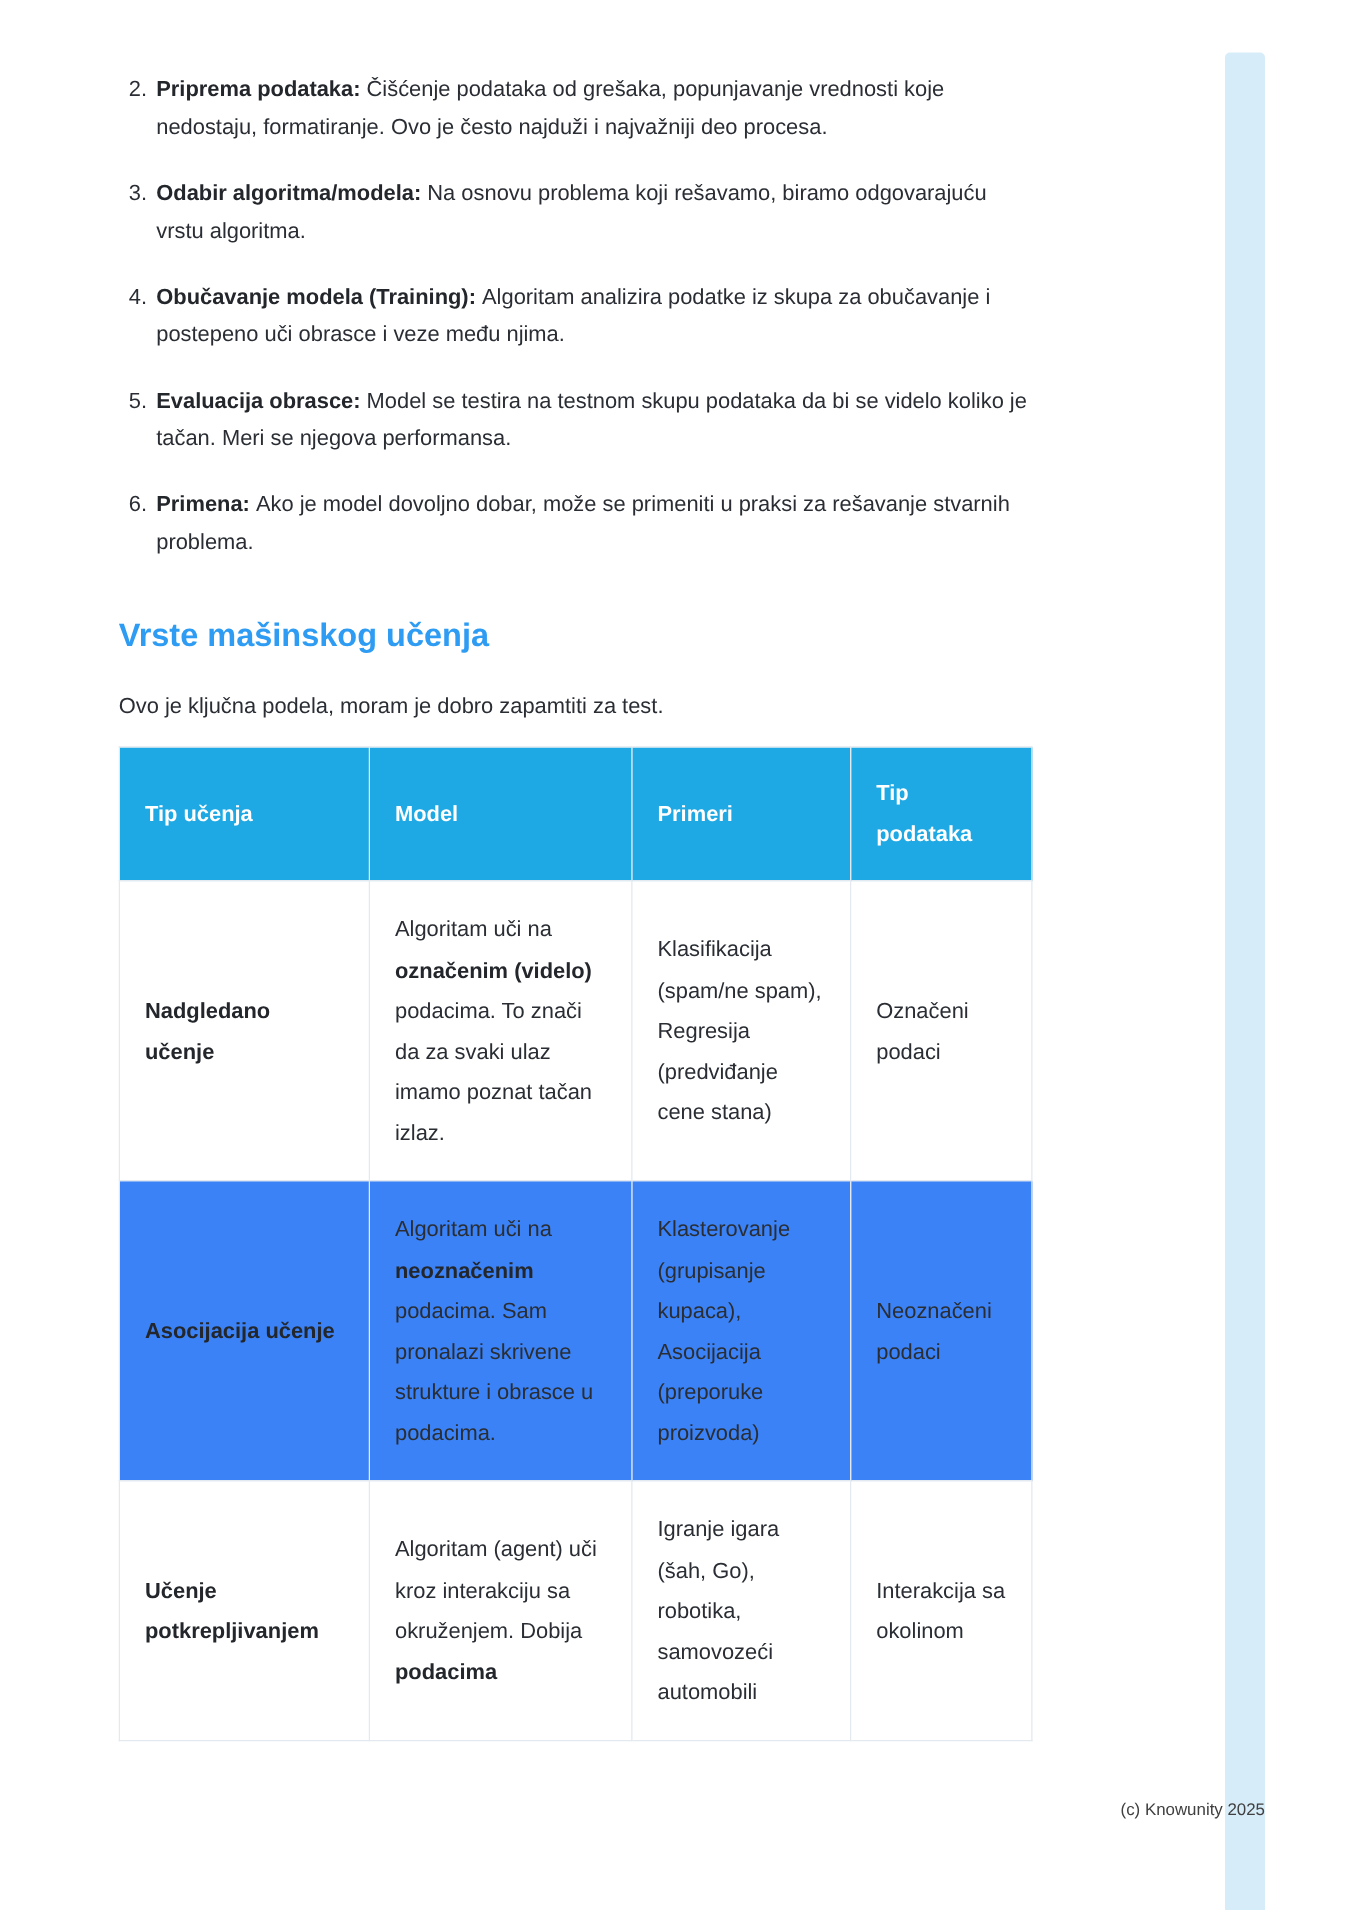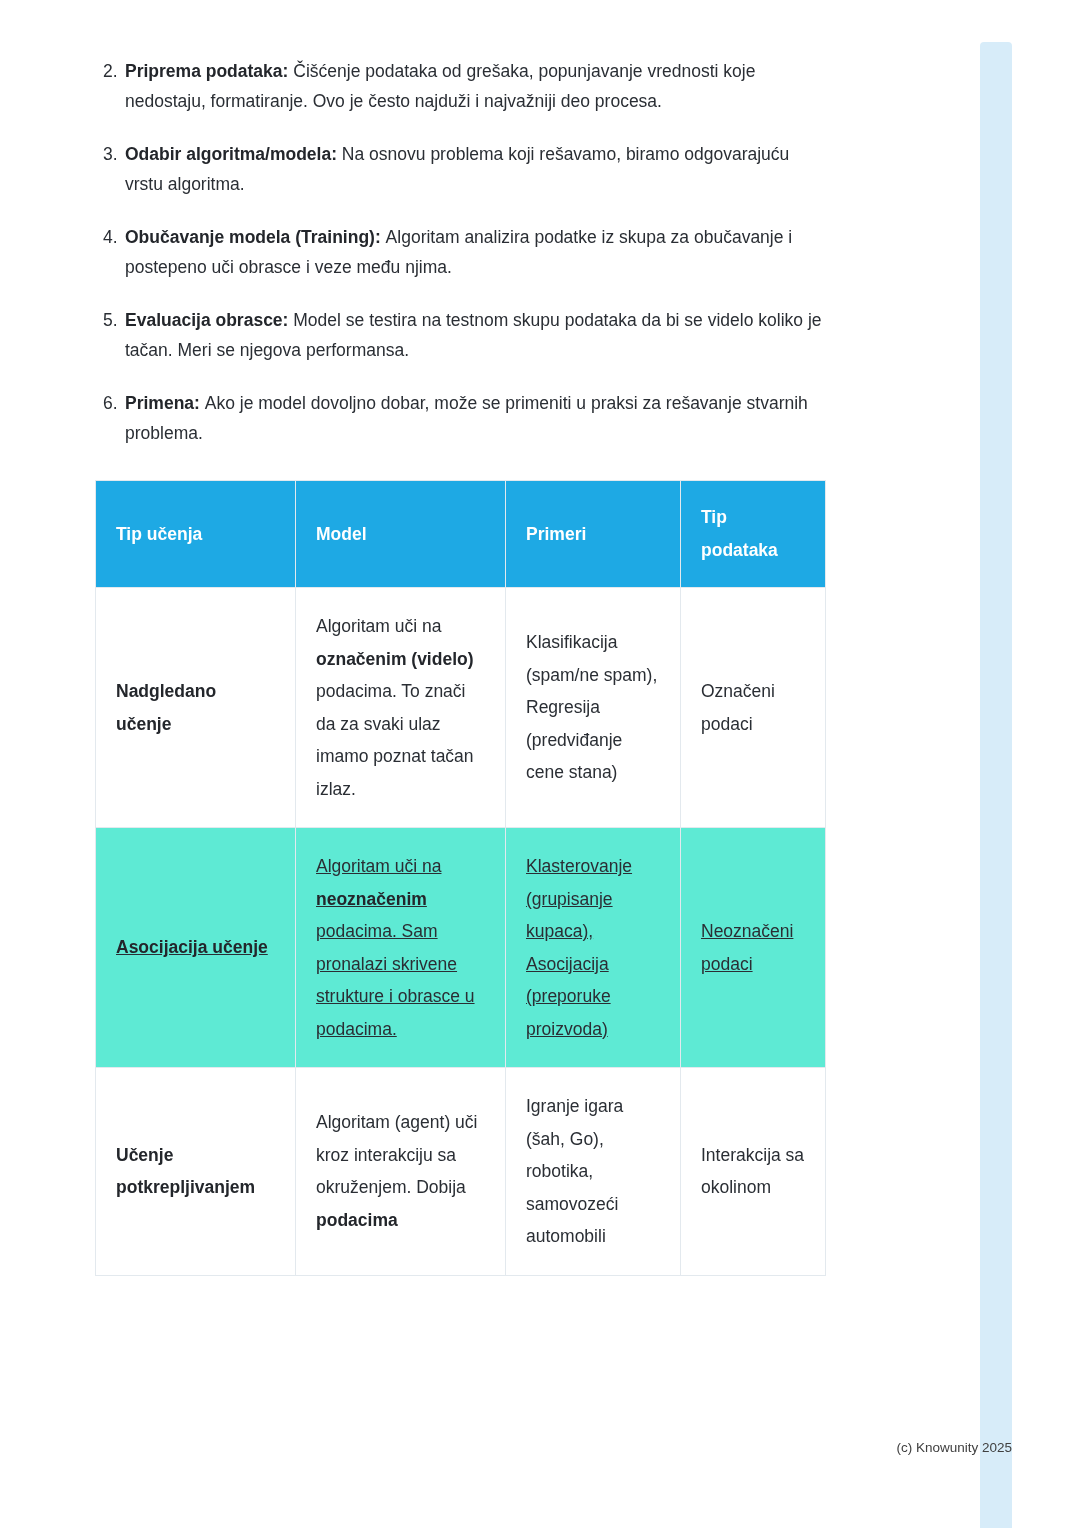--- a/index.html
+++ b/index.html
@@ -35,21 +35,21 @@
     font-weight:700;
     color:#2e9cf3;
   }
   p.intro{
     margin:26px 0 0 0;
     font-size:17.5px;line-height:28px;
   }
   
   table.ml-table{
     border-collapse:collapse;
-    margin-top:32px;
+    margin-top:19px;
     width:730px;
     table-layout:fixed;
   }
   table.ml-table col.c1{width:200px;}
   table.ml-table col.c2{width:210px;}
   table.ml-table col.c3{width:175px;}
   table.ml-table col.c4{width:145px;}
   table.ml-table th{
     background:#1ea9e4;
     color:#ffffff;
@@ -63,22 +63,21 @@
   }
   table.ml-table td{
     border:1px solid #e3e9ee;
     padding:22px 20px;
     font-size:17.5px;
     line-height:32.5px;
     vertical-align:middle;
     background:#ffffff;
   }
   table.ml-table tr.alt td{
-    background:#5eead4;
-    text-decoration:underline;
+    background:#3b82f6;
   }
   
   .edge-stripe{
     position:absolute;
     top:42px;bottom:0;
     right:68px;width:32px;
     background:#d7ecf9;
     border-radius:4px 4px 0 0;
   }
   
@@ -114,21 +113,23 @@
       <li>
         <span class="marker">5.</span>
         <span class="li-content"><strong>Evaluacija obrasce: </strong><span>Model se testira na testnom skupu podataka da bi se videlo koliko je tačan. Meri se njegova performansa.</span></span>
       </li>
       <li>
         <span class="marker">6.</span>
         <span class="li-content"><strong>Primena: </strong><span>Ako je model dovoljno dobar, može se primeniti u praksi za rešavanje stvarnih problema.</span></span>
       </li>
     </ol>
 
+  <h2 class="section-heading">Vrste mašinskog učenja</h2>
 
+  <p class="intro">Ovo je ključna podela, moram je dobro zapamtiti za test.</p>
 
   <table class="ml-table">
     <colgroup>
       <col class="c1">
         <col class="c2">
         <col class="c3">
         <col class="c4">
     </colgroup>
     <thead>
       <tr>

